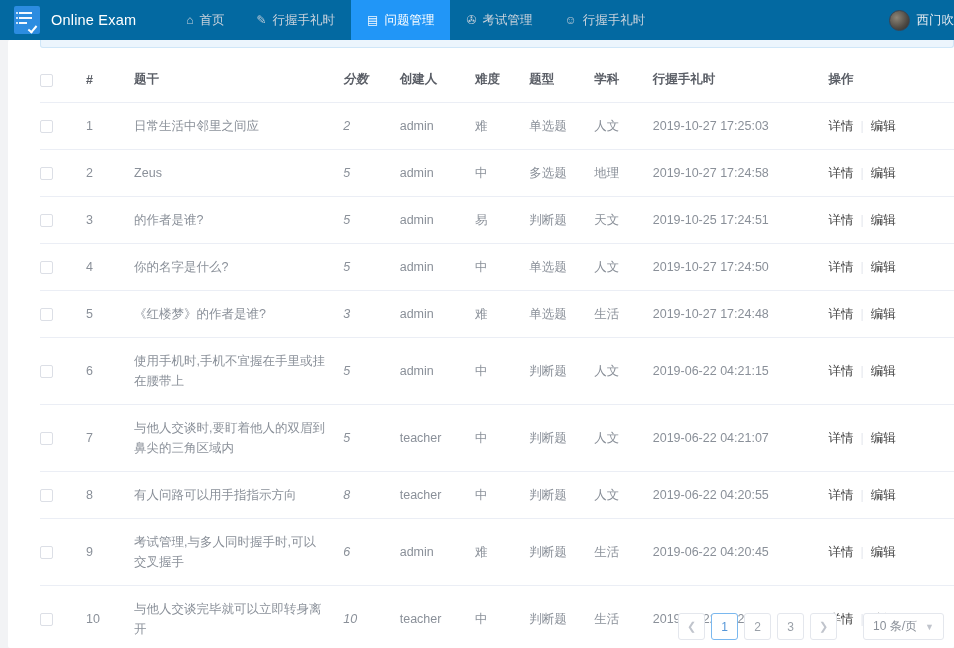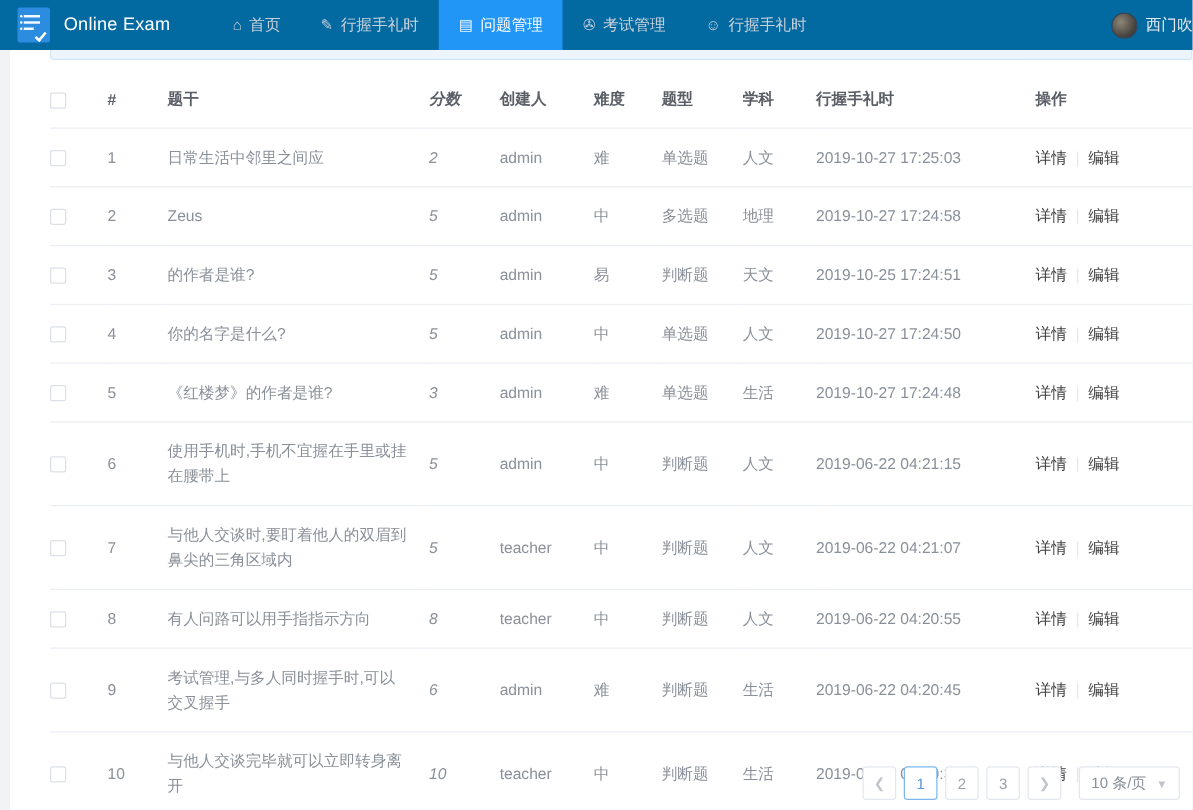--- a/index.html
+++ b/index.html
@@ -146,21 +146,21 @@
     font-size: 12px; display: flex; align-items: center; justify-content: center;
     cursor: pointer; padding: 0 6px;
   }
   .pg-btn.active { border-color: #7ab8ef; color: #5596d8; }
   .pg-arrow { color: #c0c4cc; font-size: 11px; }
   .pg-size {
     height: 27px; min-width: 76px;
     border: 1px solid #e4e7ed; border-radius: 3px;
     background: #ffffff; color: #8a9099; font-size: 12px;
     display: flex; align-items: center; justify-content: center; gap: 8px;
-    padding: 0 9px; margin-left: 8px; cursor: pointer;
+    padding: 0 9px; margin-left: 20px; cursor: pointer;
   }
   .pg-size .caret { color: #c0c4cc; font-size: 9px; }
 </style>
 </head>
 <body>
 
 <div class="navbar">
   <div class="brand">
     <span class="brand-logo">
       <span class="dot a"></span>

